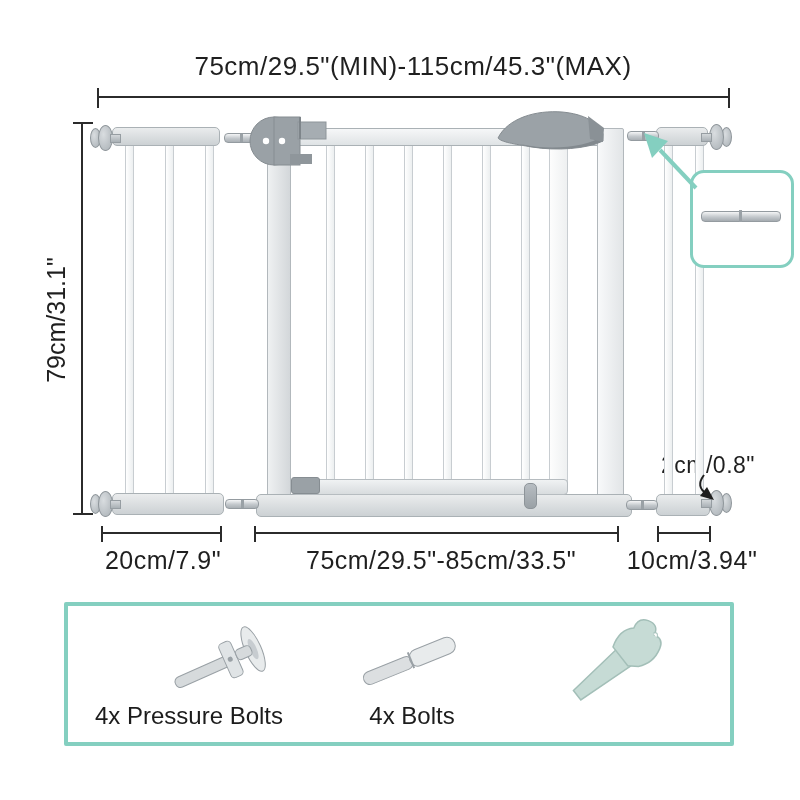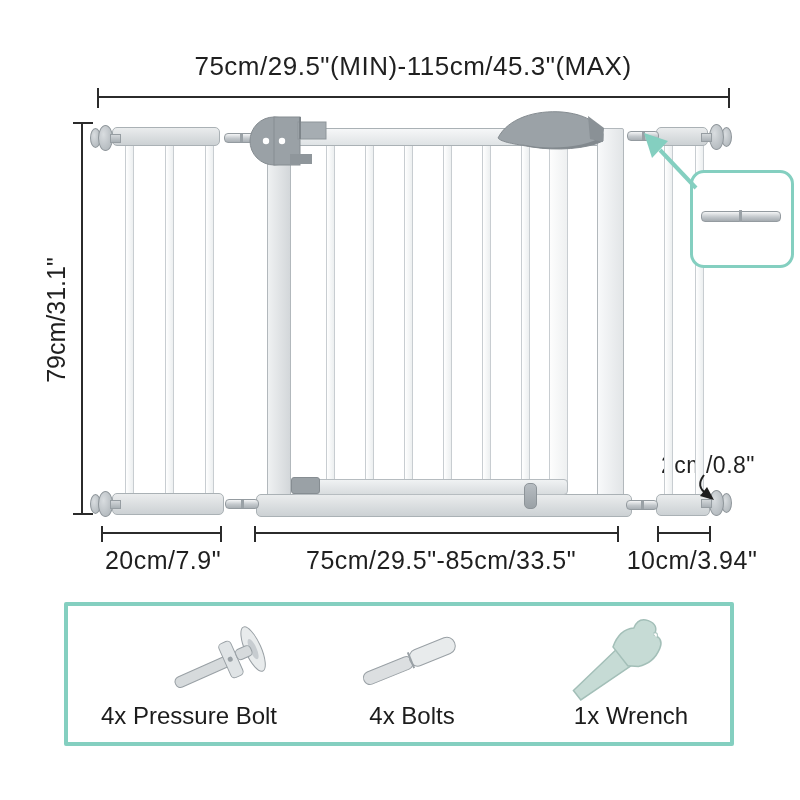--- a/index.html
+++ b/index.html
@@ -186,34 +186,33 @@
     <svg class="kit-icon" style="left:90px; top:6px;" width="150" height="92" viewBox="0 0 150 92">
       <g transform="rotate(-24 75 46)">
         <rect x="12" y="41" width="58" height="11" rx="5" fill="#d6dadc" stroke="#99a0a5"></rect>
         <rect x="66" y="28" width="13" height="37" rx="4" fill="#e0e4e6" stroke="#99a0a5"></rect>
         <ellipse cx="97" cy="46" rx="8" ry="24" fill="#e8ebec" stroke="#99a0a5"></ellipse>
         <ellipse cx="97" cy="46" rx="3.5" ry="11" fill="#c7ccd0"></ellipse>
         <rect x="79" y="40" width="16" height="11" rx="4" fill="#d6dadc" stroke="#99a0a5"></rect>
         <circle cx="72" cy="46" r="2.5" fill="#9aa1a6"></circle>
       </g>
     </svg>
-    <div class="kit-label" style="left:121px;">4x Pressure Bolt</div>
+    <div class="kit-label" style="left:121px;">4x Pressure Bolts</div>
 
     <svg class="kit-icon" style="left:280px; top:18px;" width="130" height="72" viewBox="0 0 130 72">
       <g transform="rotate(-22 65 36)">
         <rect x="12" y="30" width="52" height="13" rx="6" fill="#dcdfe1" stroke="#99a0a5"></rect>
         <rect x="62" y="27" width="48" height="17" rx="8" fill="#e8ebec" stroke="#99a0a5"></rect>
         <line x1="63" y1="27" x2="63" y2="44" stroke="#9aa1a6" stroke-width="2"></line>
       </g>
     </svg>
     <div class="kit-label" style="left:344px;">4x Bolts</div>
 
     <svg class="kit-icon" style="left:485px; top:2px;" width="150" height="100" viewBox="0 0 150 100">
       <g transform="rotate(-38 75 50)">
         <path d="M12,42 L72,36 L72,58 L12,54 Z" fill="#c6dbd5" stroke="#a3bfb8" stroke-width="1.5"></path>
         <path d="M70,32 q16,-10 28,-2 q10,-6 16,3 q6,10 -4,15 q5,9 -4,14 q-14,8 -28,1 l-8,-7 Z" fill="#c6dbd5" stroke="#a3bfb8" stroke-width="1.5"></path>
         <path d="M110,46 q6,2 0,6" fill="#ffffff" stroke="#a3bfb8"></path>
       </g>
     </svg>
-    <div class="kit-label" style="left:563px;">1x Wrench</div>
   </div>
 
 </div>
 
 </body></html>

